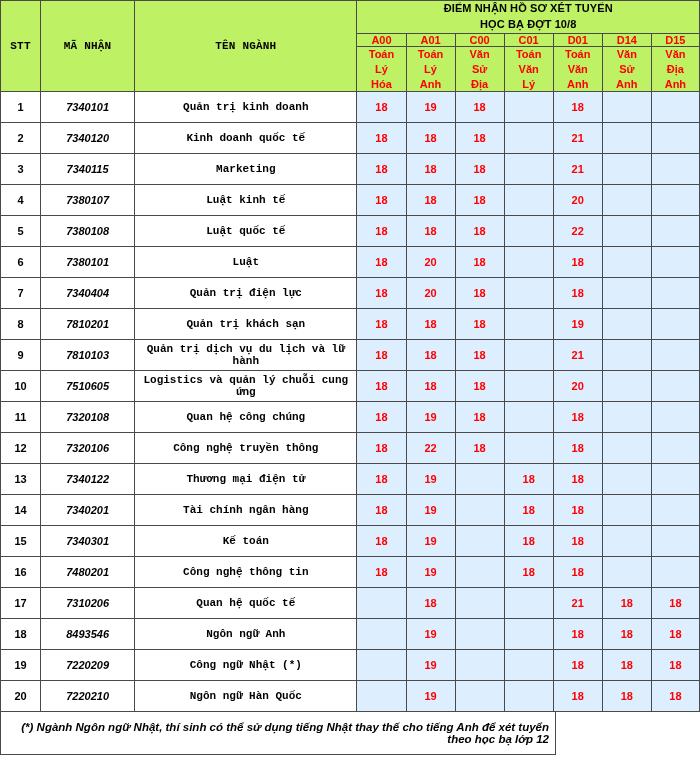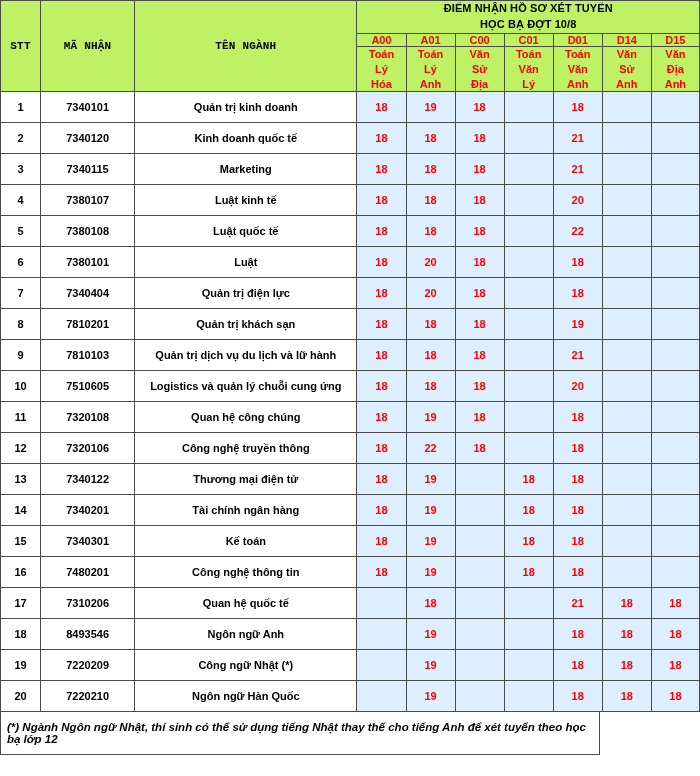--- a/index.html
+++ b/index.html
@@ -67,44 +67,46 @@
   .cell-stt {
     font-size: 11.5px;
     height: 30px;
     background: #ffffff;
     font-weight: bold;
   }
   .cell-ma {
     font-size: 11.5px;
     background: #ffffff;
     font-weight: bold;
+    font-style: italic;
   }
   .cell-ten {
     font-size: 12px;
     text-align: left;
     padding-left: 10px;
     background: #ffffff;
     font-weight: bold;
+    font-family: Liberation Mono, monospace;
   }
   .cell-score {
     color: #ff0000;
     font-size: 11.5px;
     background: #ddeeff;
     font-weight: bold;
   }
   .footnote {
     border: 1px solid #4a4a4a;
     border-top: none;
     box-sizing: border-box;
-    width: 600px;
+    width: 556px;
     background: #ffffff;
     font-size: 11.5px;
     font-style: italic;
     font-weight: bold;
-    text-align: left;
+    text-align: right;
     padding: 9px 6px;
   }
 </style>
 </head>
 <body>
 
 <div class="sheet">
 
   <table class="grid">
     <colgroup>

